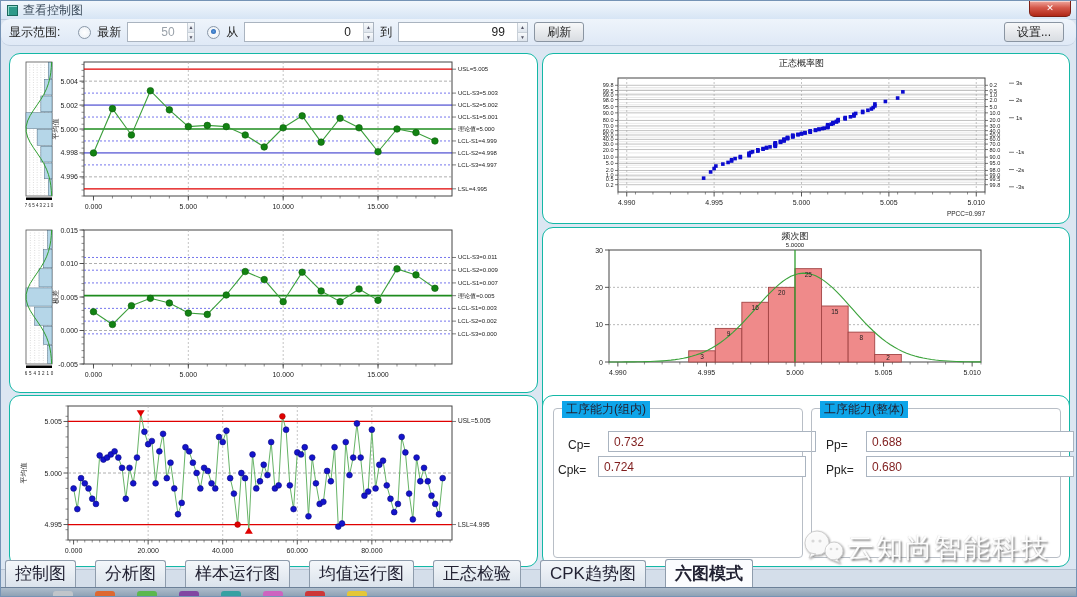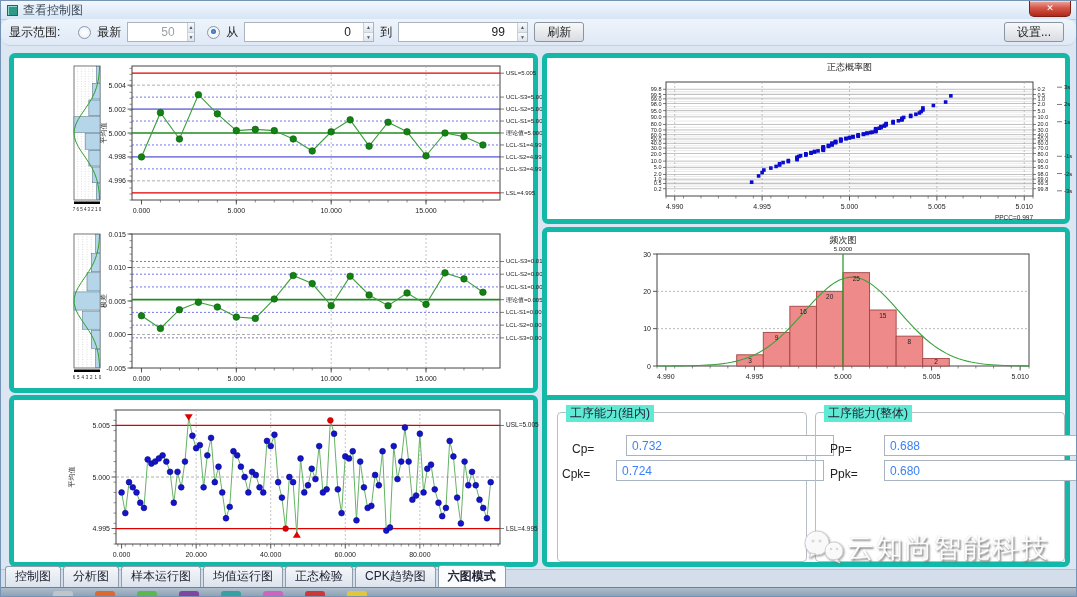--- a/index.html
+++ b/index.html
@@ -11,30 +11,30 @@
   .toolbar{position:absolute;left:0;top:18px;width:100%;height:27px;background:linear-gradient(#eef4fb,#dfe9f6);border-bottom:1px solid #c2cfe0;display:flex;align-items:center;font-size:12px;color:#222;padding:0 8px;box-sizing:border-box;gap:6px;border-radius:9px;}
   .radio{width:11px;height:11px;border:1px solid #8a98a8;border-radius:50%;background:radial-gradient(#fff,#e8eef5);display:inline-block;position:relative;cursor:pointer;}
   .radio.sel::after{content:"";position:absolute;left:2.5px;top:2.5px;width:5px;height:5px;border-radius:50%;background:radial-gradient(#5a9ae0,#1d5aa8);}
   .spinwrap{display:inline-flex;border:1px solid #aab4c0;background:#fff;height:18px;align-items:stretch;}
   .spinwrap input{border:none;outline:none;text-align:right;font-size:12px;padding:0 12px;width:100%;background:transparent;color:#222;font-family:inherit;}
   .spinwrap.dis input{color:#9aa2aa;}
   .spinbtns{width:13px;display:flex;flex-direction:column;border-left:1px solid #c8d0d8;}
   .spinbtns div{flex:1;font-size:5px;line-height:8px;text-align:center;color:#556;background:linear-gradient(#f8fafc,#dde4ec);border-bottom:1px solid #c8d0d8;cursor:pointer;}
   .spinbtns div:last-child{border-bottom:none;}
   .btn{background:linear-gradient(#f7f8f9,#e9ebee 45%,#d9dde2);border:1px solid #8a95a2;border-radius:3px;font-size:12px;color:#222;padding:1px 12px;height:20px;cursor:pointer;font-family:inherit;}
-  .panel{position:absolute;background:#fff;border:5px solid #14b8a6;border-radius:6px;box-sizing:border-box;padding-left:44px;}
+  .panel{position:absolute;background:#fff;border:1px solid #14b8a6;border-radius:11px;box-sizing:border-box;}
   svg{display:block;}
   svg text{font-family:"Liberation Sans","DejaVu Sans",sans-serif;fill:#222;}
   .groupbox{position:absolute;border:1px solid #b8bec6;border-radius:4px;}
-  .grouplegend{position:absolute;top:-8px;left:8px;background:#5eead4;padding:0 4px;font-size:12px;color:#223;}
+  .grouplegend{position:absolute;top:-8px;left:8px;background:#0ea5e9;padding:0 4px;font-size:12px;color:#223;}
   .caprow{position:absolute;display:flex;align-items:flex-end;font-size:12px;color:#222;}
   .caplabel{width:40px;text-align:left;}
-  .capinput{width:196px;height:19px;border:1px solid #aab4c0;background:#fff;font-size:12px;padding:0 5px;color:#3b82f6;font-family:inherit;margin-left:14px;}
+  .capinput{width:196px;height:19px;border:1px solid #aab4c0;background:#fff;font-size:12px;padding:0 5px;color:#7f1d1d;font-family:inherit;}
   .tabstrip{position:absolute;left:0;top:568px;width:100%;height:18px;background:#d4deea;border-top:1px solid #b8c4d4;display:flex;align-items:flex-end;padding-left:4px;box-sizing:border-box;}
-  .tab{font-size:12px;color:#223;background:linear-gradient(#f4f7fa,#dbe3ec);border:1px solid #8e9cac;border-bottom:none;border-radius:3px 3px 0 0;padding:1px 9px 2px 9px;margin-right:2px;cursor:pointer;}
+  .tab{font-size:17px;color:#223;background:linear-gradient(#f4f7fa,#dbe3ec);border:1px solid #8e9cac;border-bottom:none;border-radius:3px 3px 0 0;padding:1px 9px 2px 9px;margin-right:19px;cursor:pointer;}
   .tab.active{background:#fbfcfe;padding-top:2px;position:relative;top:0;font-weight:bold;}
   .taskbar{position:absolute;left:0;top:586px;width:100%;height:11px;background:linear-gradient(#aebdcc,#8498ac);border-top:1px solid #6c8098;overflow:hidden;}
   .tbicon{position:absolute;top:3px;width:20px;height:12px;border-radius:3px 3px 0 0;opacity:.95;}
   .watermark{position:absolute;left:800px;top:527px;display:flex;align-items:center;z-index:30;pointer-events:none;}
   .wmtext{font-size:27px;color:rgba(255,255,255,.96);text-shadow:1.5px 1.5px 2px rgba(110,110,110,.85), -0.5px -0.5px 1px rgba(200,200,200,.6);letter-spacing:2px;text-align:center;}
 </style>
 </head>
 <body>
 
 <div class="window">

